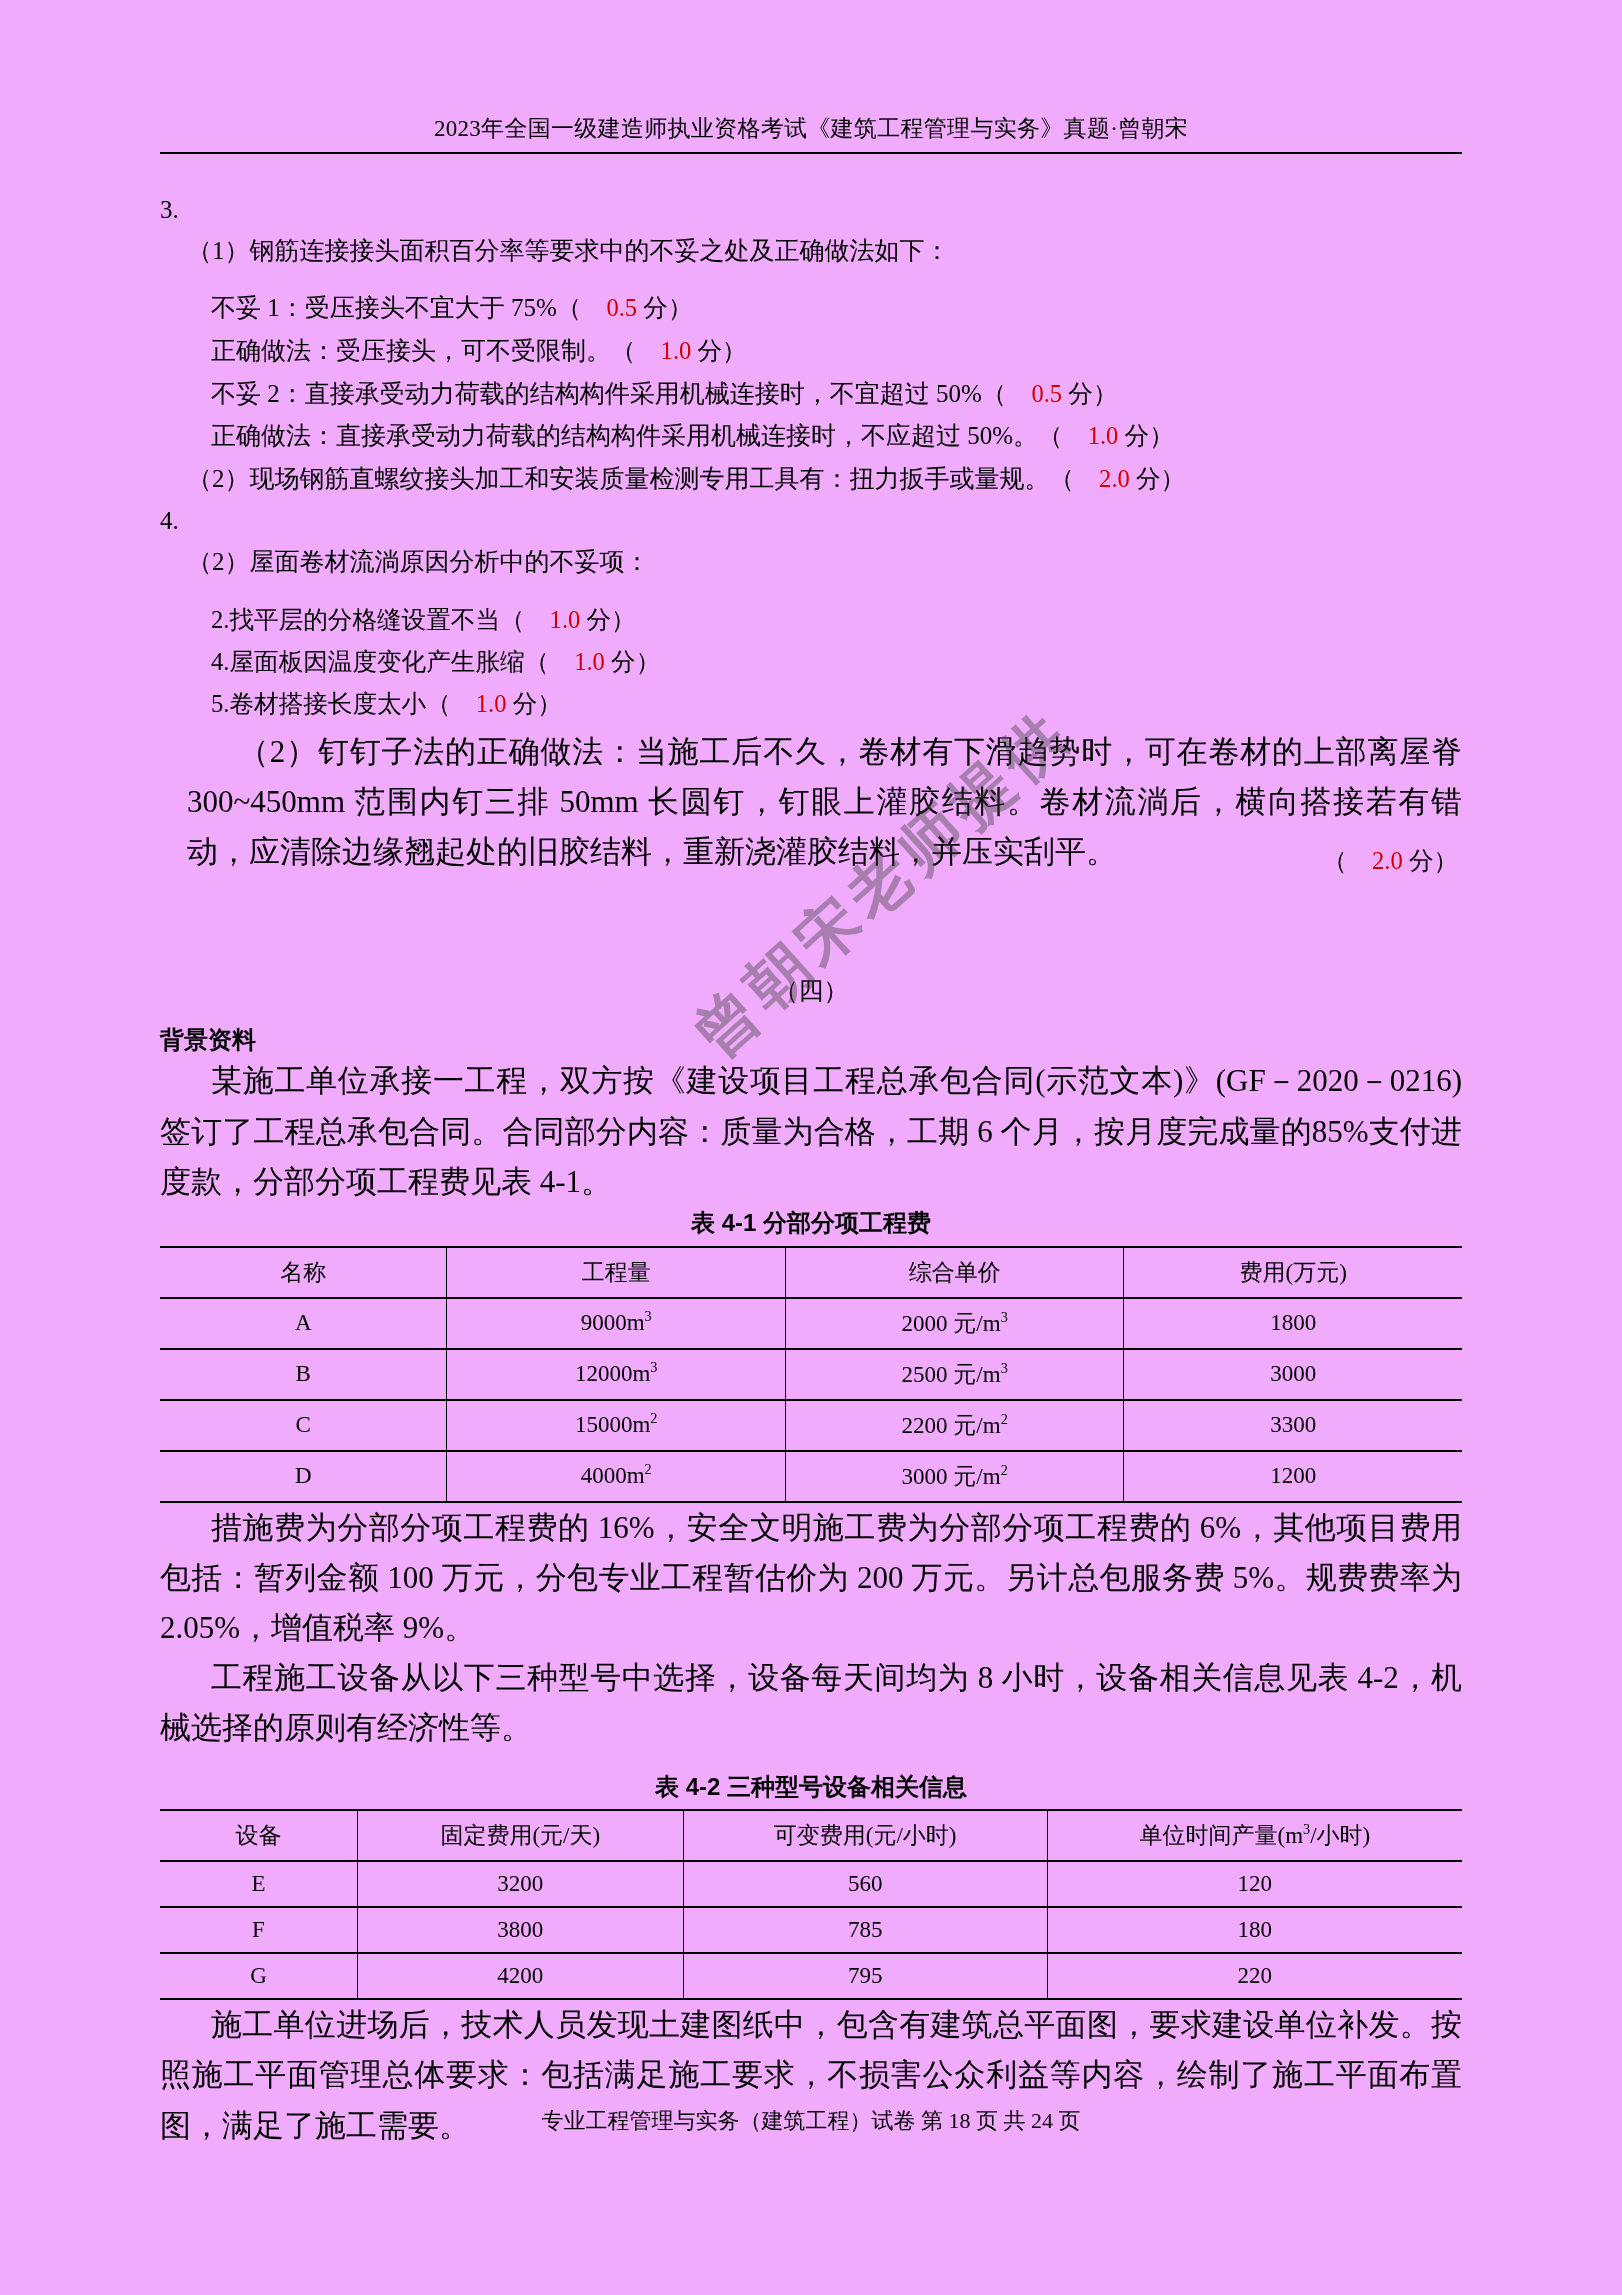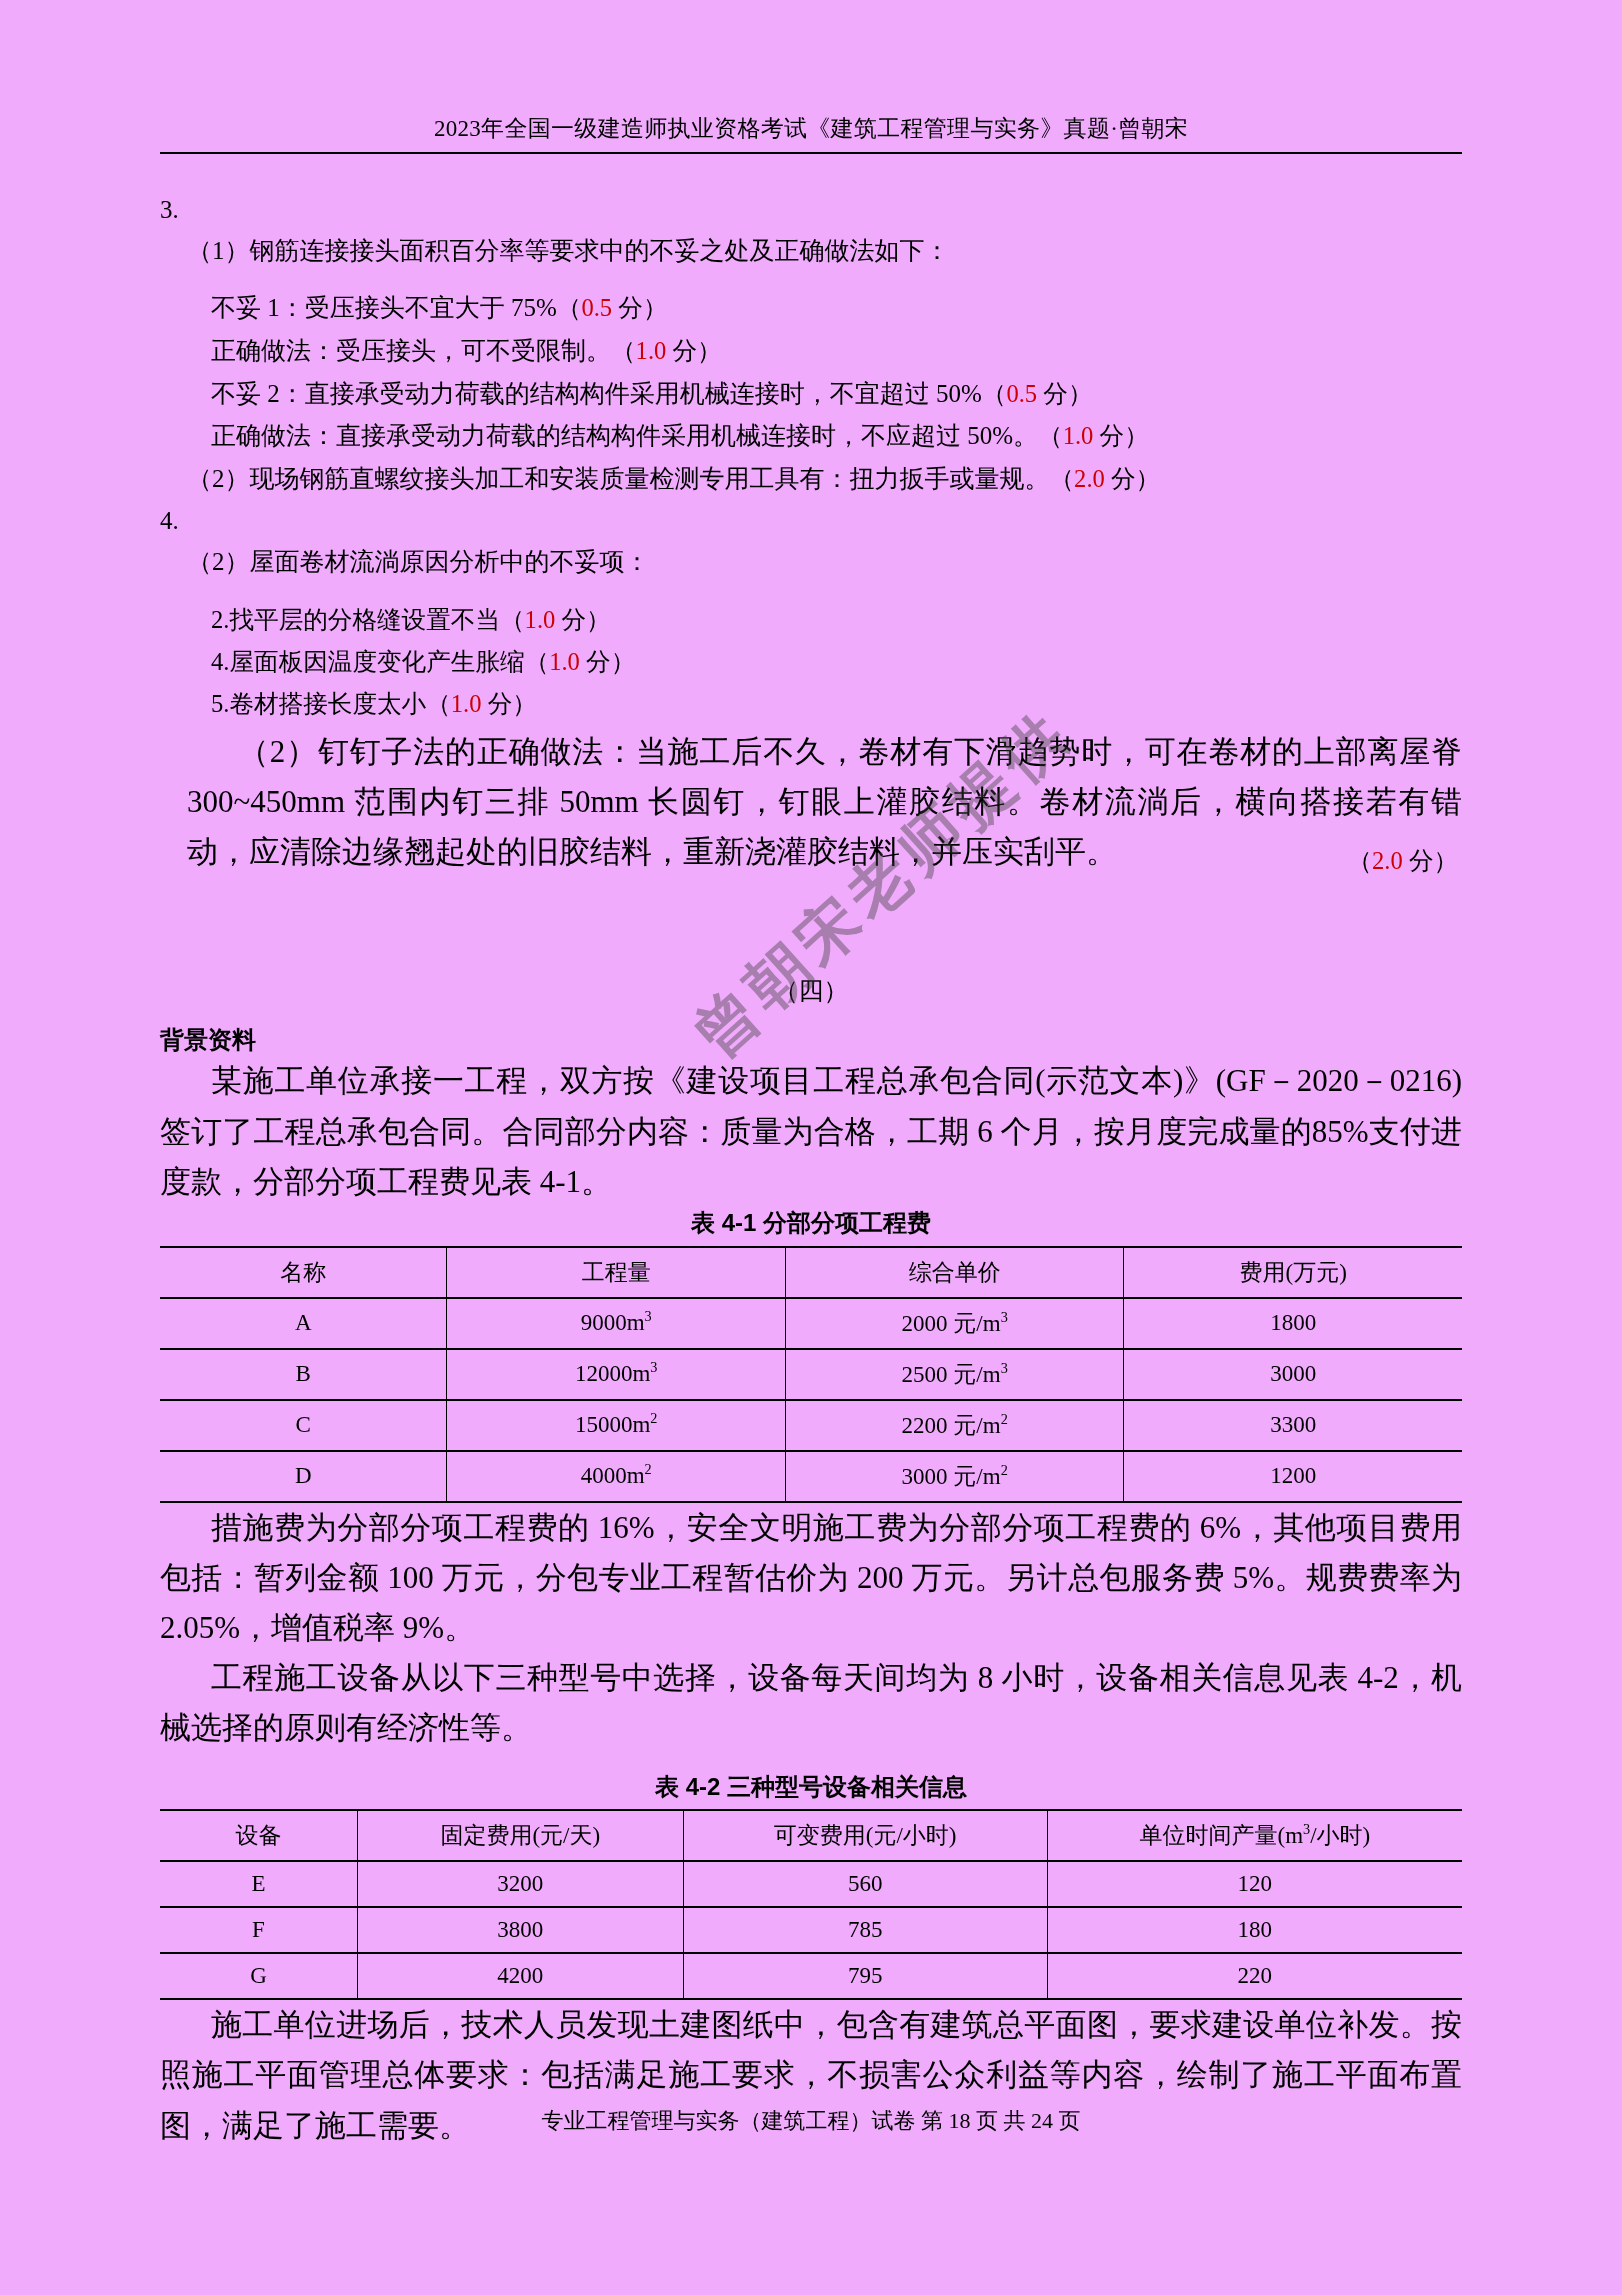--- a/index.html
+++ b/index.html
@@ -77,21 +77,21 @@
   }
   .line-flex .txt { white-space: nowrap; }
   .line-flex .txt.pad { padding-left: 27px; }
   .line-flex .txt.pad2 { padding-left: 51px; }
 
   .score {
     white-space: nowrap;
     font-size: 24.6px;
     padding-right: 3.9px;
   }
-  .score .num { color: #cc0000; font-weight: 400; }
+  .score .num { color: #cc0000; font-weight: 400; margin-left: 25px; }
 
   
   .hei {
     font-family: Liberation Serif, serif;
     font-size: 24.6px;
   }
   .bold-hei {
     font-family: "Liberation Sans", "DejaVu Sans", sans-serif;
     font-weight: bold;
     font-size: 24px;

